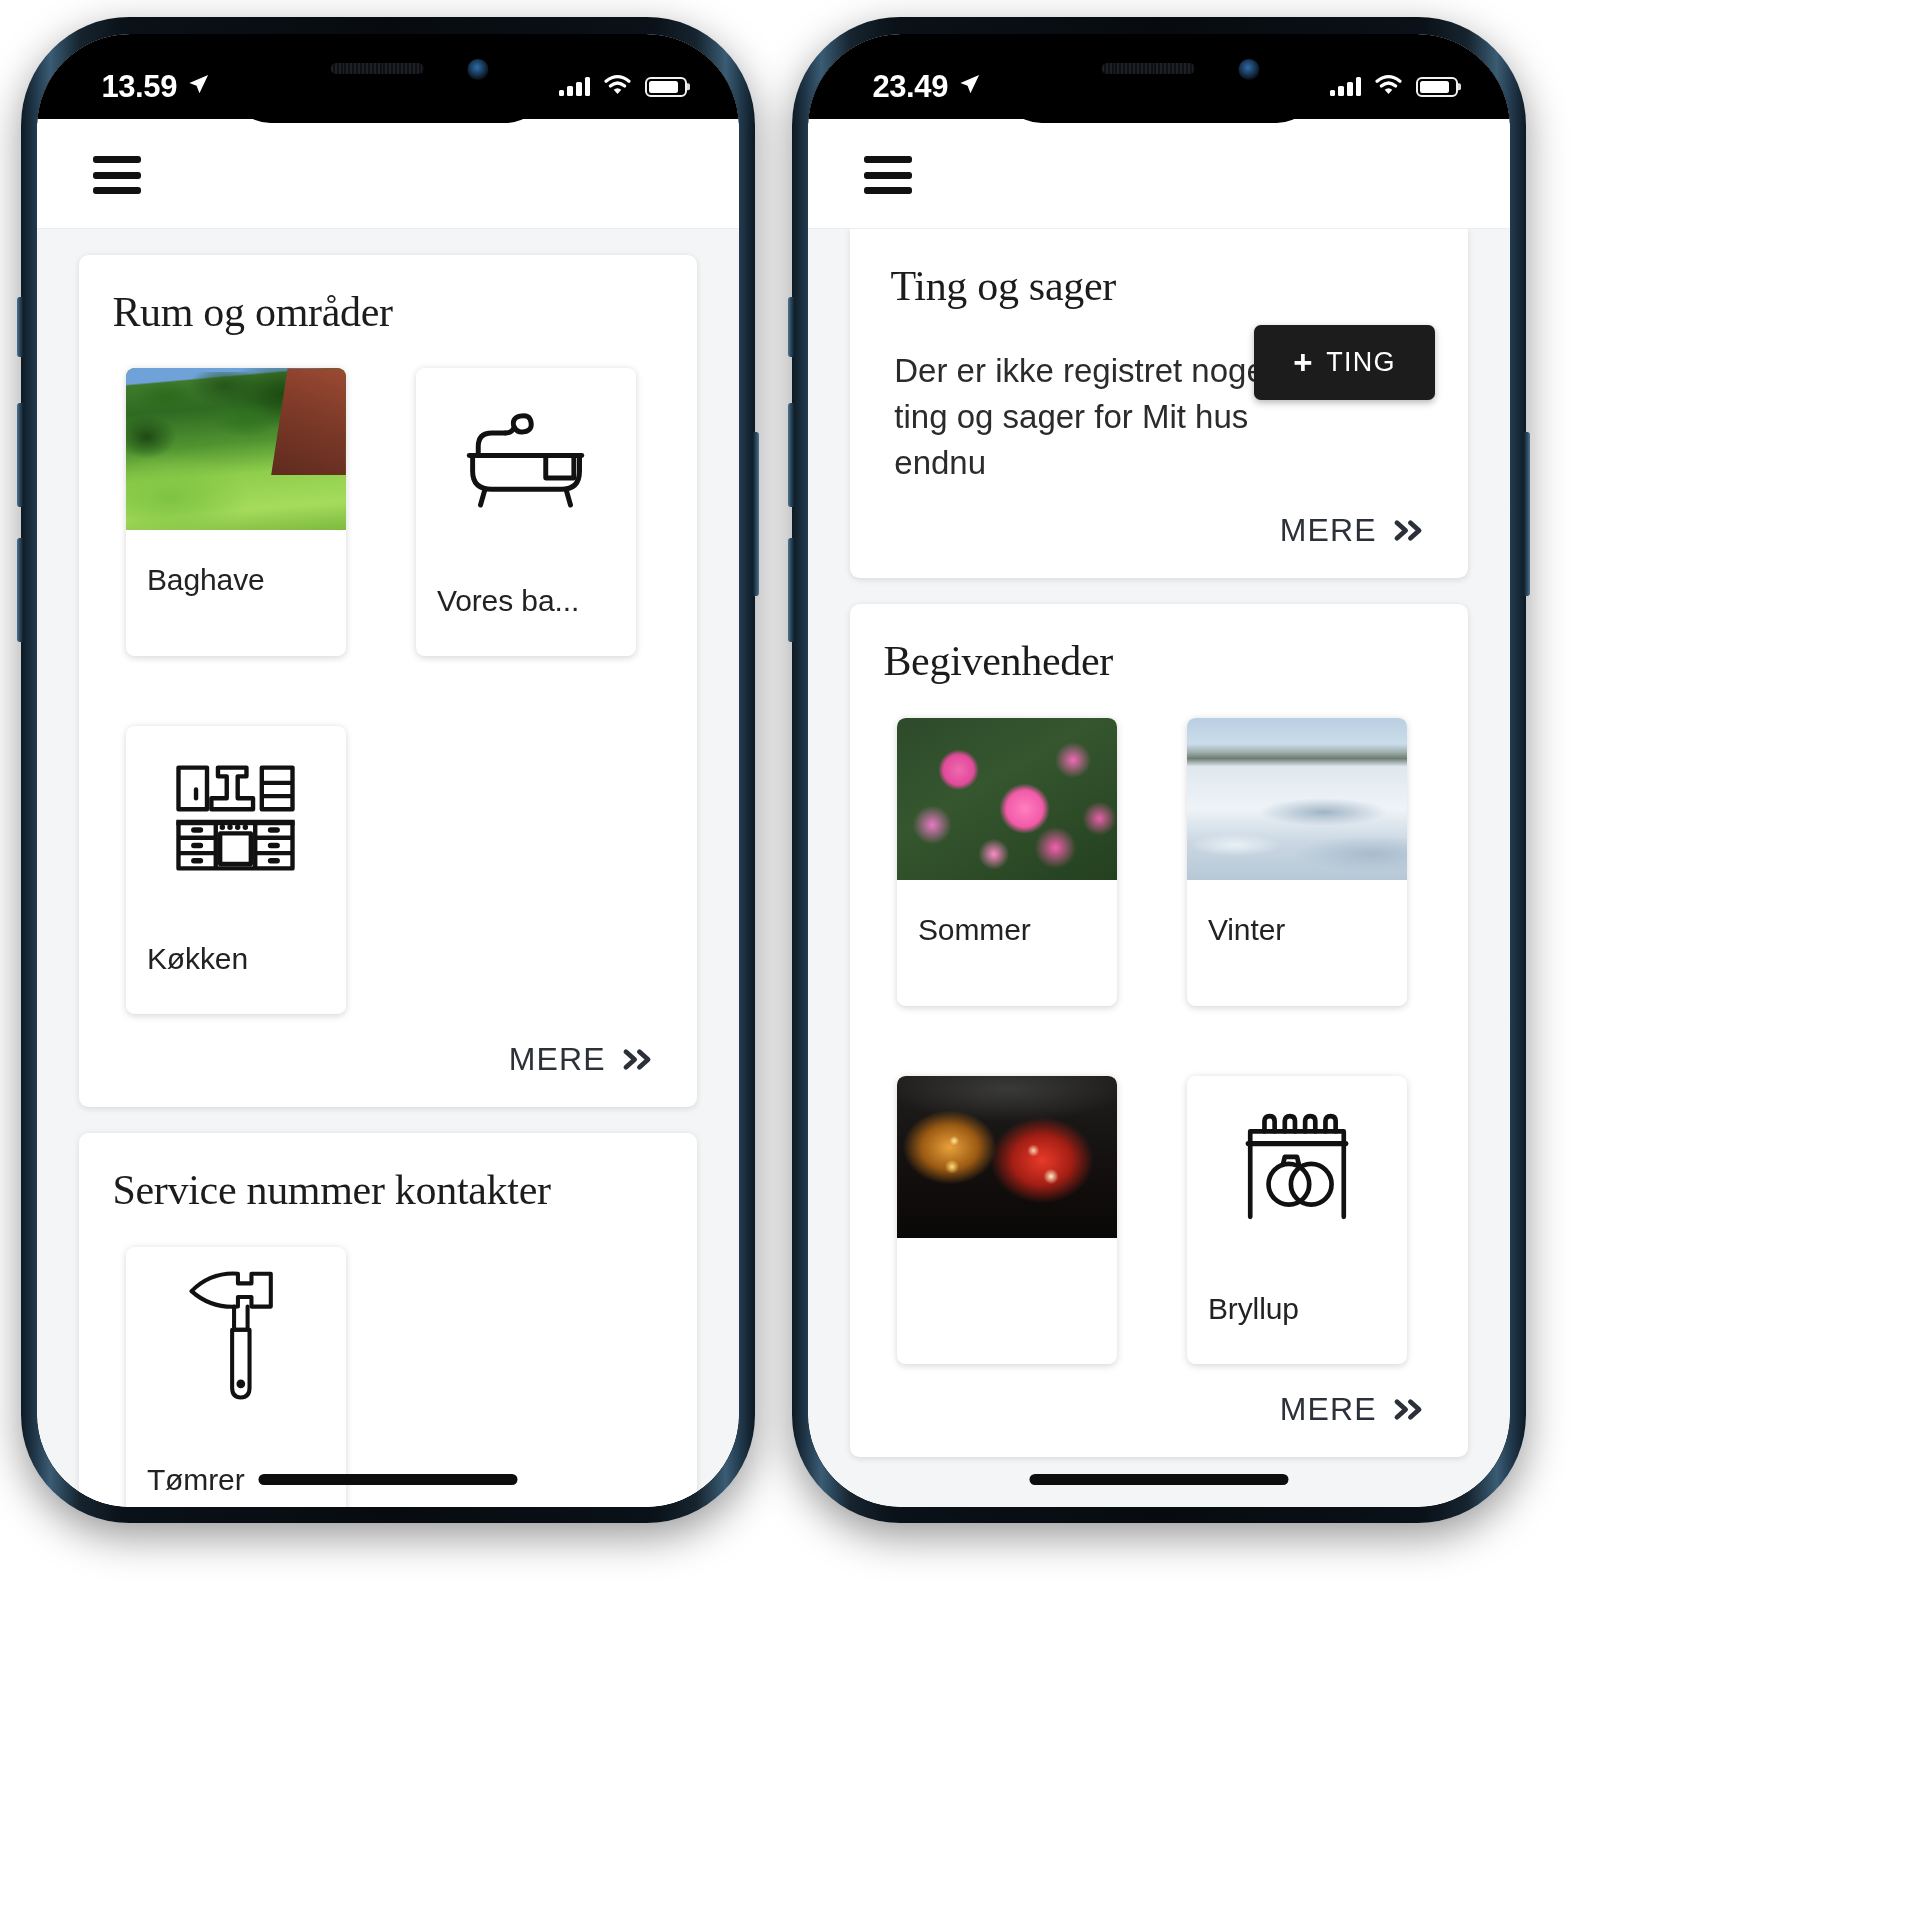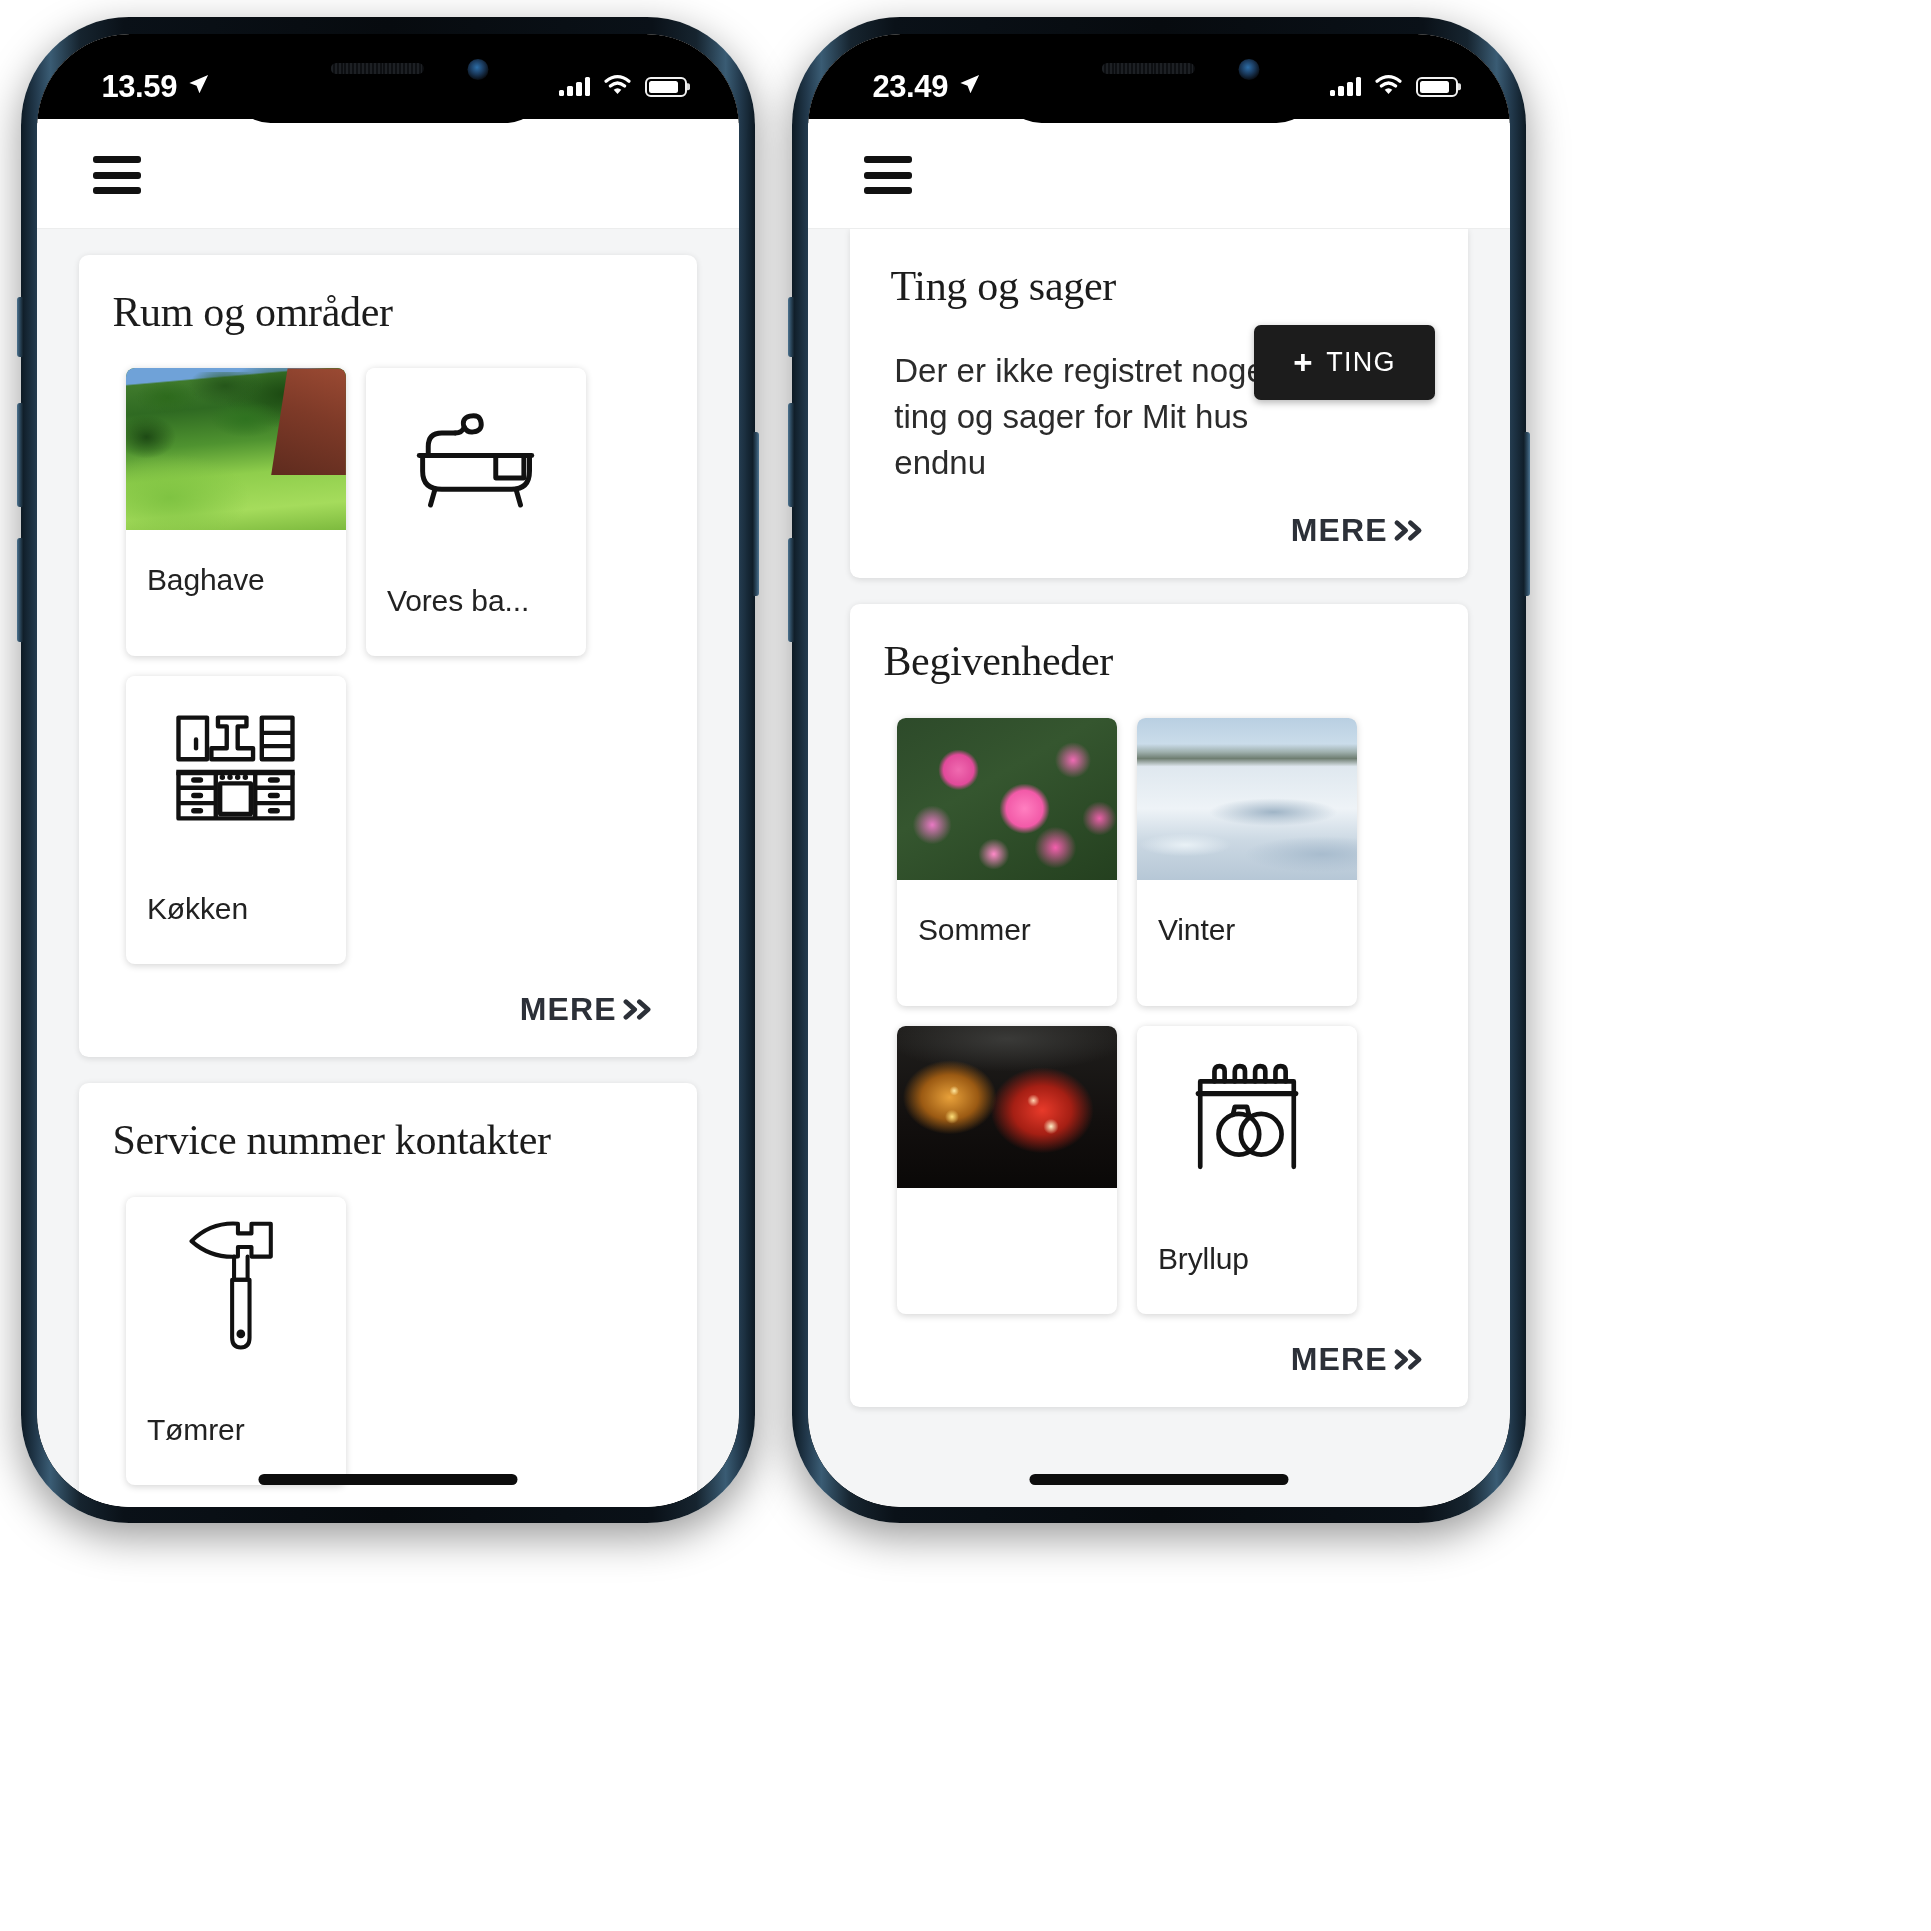--- a/index.html
+++ b/index.html
@@ -185,21 +185,21 @@
     font-size: 42px;
     color: #1c1c1c;
     letter-spacing: -0.3px;
     margin-bottom: 9.7px;
     font-weight: 400;
   }
 
   .tile-grid {
     display: flex;
     flex-wrap: wrap;
-    gap: 20px;
+    gap: 70px;
     padding: 23px 13.5px 0 13.5px;
   }
   .tile {
     width: 220px;
     min-height: 288px;
     background: #fff;
     border-radius: 8.7px;
     box-shadow: 0 1.9px 7.7px rgba(0,0,0,0.16);
     overflow: hidden;
     display: flex;
@@ -221,26 +221,26 @@
     color: #222;
     padding: 33px 21px 21px 21px;
     font-weight: 300;
     letter-spacing: -0.1px;
   }
 
   .more-link {
     display: flex;
     align-items: center;
     justify-content: flex-end;
-    gap: 4px;
+    gap: 15px;
     padding: 27px 9.7px 3.9px 0;
     font-size: 32px;
     color: #2c3038;
     letter-spacing: 1.2px;
-    font-weight: 700;
+    font-weight: 400;
     cursor: pointer;
   }
   .chevs { display: flex; align-items:center; }
 
   
   .empty-row { position: relative; }
   .empty-text {
     font-size: 33px;
     line-height: 1.38;
     color: #2b2b2b;

